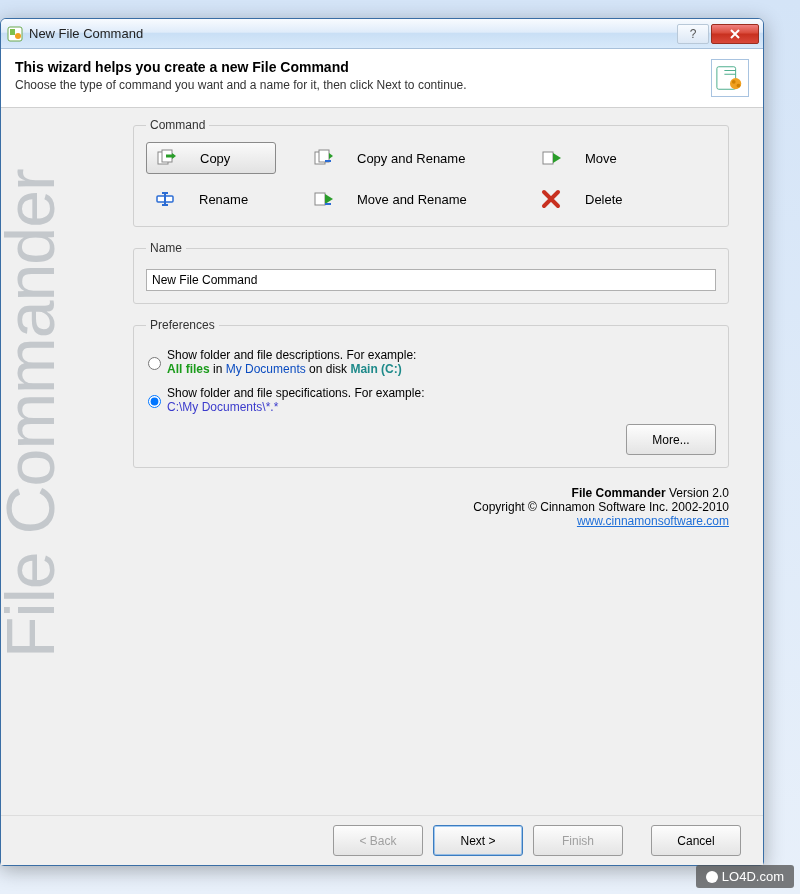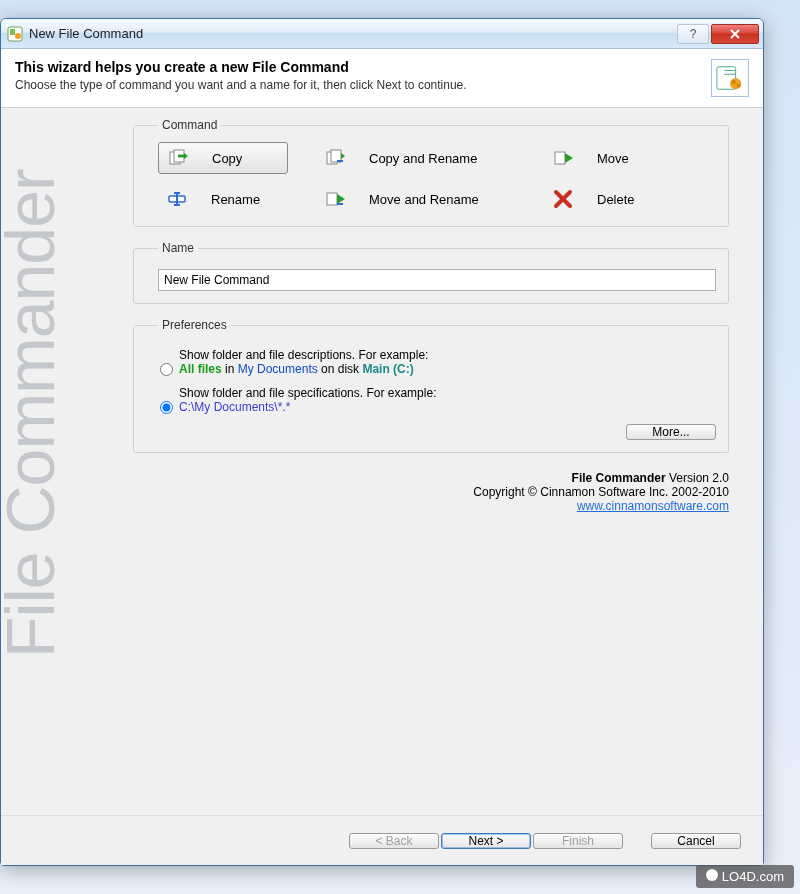--- a/index.html
+++ b/index.html
@@ -110,21 +110,21 @@
   font-family: "Segoe UI Light", "Segoe UI", sans-serif;
 }
 .content {
   margin-left: 114px;
   width: 596px;
 }
 fieldset {
   border: 1px solid #d0d0d0;
   border-radius: 3px;
   margin-bottom: 14px;
-  padding: 10px 12px 12px 24px;
+  padding: 10px 12px 12px 12px;
 }
 legend {
   padding: 0 4px;
   color: #333;
   font-size: 12px;
 }
 .cmd-grid {
   display: grid;
   grid-template-columns: 130px 200px 140px;
   gap: 10px 28px;
@@ -154,35 +154,35 @@
   margin-top: 4px;
 }
 .name-path {
   margin-top: 12px;
   margin-bottom: 10px;
   color: #333;
   font-size: 12px;
 }
 .radio-row {
   display: flex;
-  align-items: flex-end;
+  align-items: center;
   gap: 6px;
   margin: 6px 0 10px 2px;
   font-size: 12px;
   color: #000;
 }
 .radio-row input[type=radio] { margin-top: 2px;}
 .ex-allfiles { color: #1a9b1a; font-weight: bold;}
 .ex-mydocs { color: #0b4cc0; font-weight: normal;}
 .ex-main { color: #1e8a8a; font-weight: bold;}
 .ex-spec { color: #3b3bcc;}
 .more-row { text-align: right; margin-top: 6px;}
 .btn {
   min-width: 90px;
-  height: 16px;
+  height: 31px;
   border: 1px solid #9a9a9a;
   background: linear-gradient(to bottom, #fdfdfd, #e4e4e4);
   border-radius: 3px;
   font-family: inherit;
   font-size: 12px;
   cursor: default;
   padding: 0 12px;
 }
 .btn:disabled {
   color: #a0a0a0;
@@ -204,31 +204,31 @@
   left: 0; right: 0; bottom: 0;
   height: 50px;
   border-top: 1px solid #ddd;
   display: flex;
   align-items: center;
   justify-content: flex-end;
   gap: 10px;
   padding-right: 22px;
   background: #f0f0f0;
 }
-.bottom-bar .grp { display:flex; gap:2px; margin-right: 18px;}
+.bottom-bar .grp { display:flex; gap:10px; margin-right: 18px;}
 .watermark {
   position: absolute;
   right: 6px;
   bottom: 6px;
   background: rgba(80,80,80,.75);
   color: #fff;
   font-size: 13px;
   padding: 4px 10px;
   border-radius: 3px;
-  display:flex; align-items:flex-start; gap:4px;
+  display:flex; align-items:center; gap:4px;
 }
 .watermark .dot { width:12px;height:12px;border-radius:50%;background:#fff;}
 </style>
 </head>
 <body>
 
 <div class="window">
 
   <div class="titlebar">
     <span class="app-icon">

